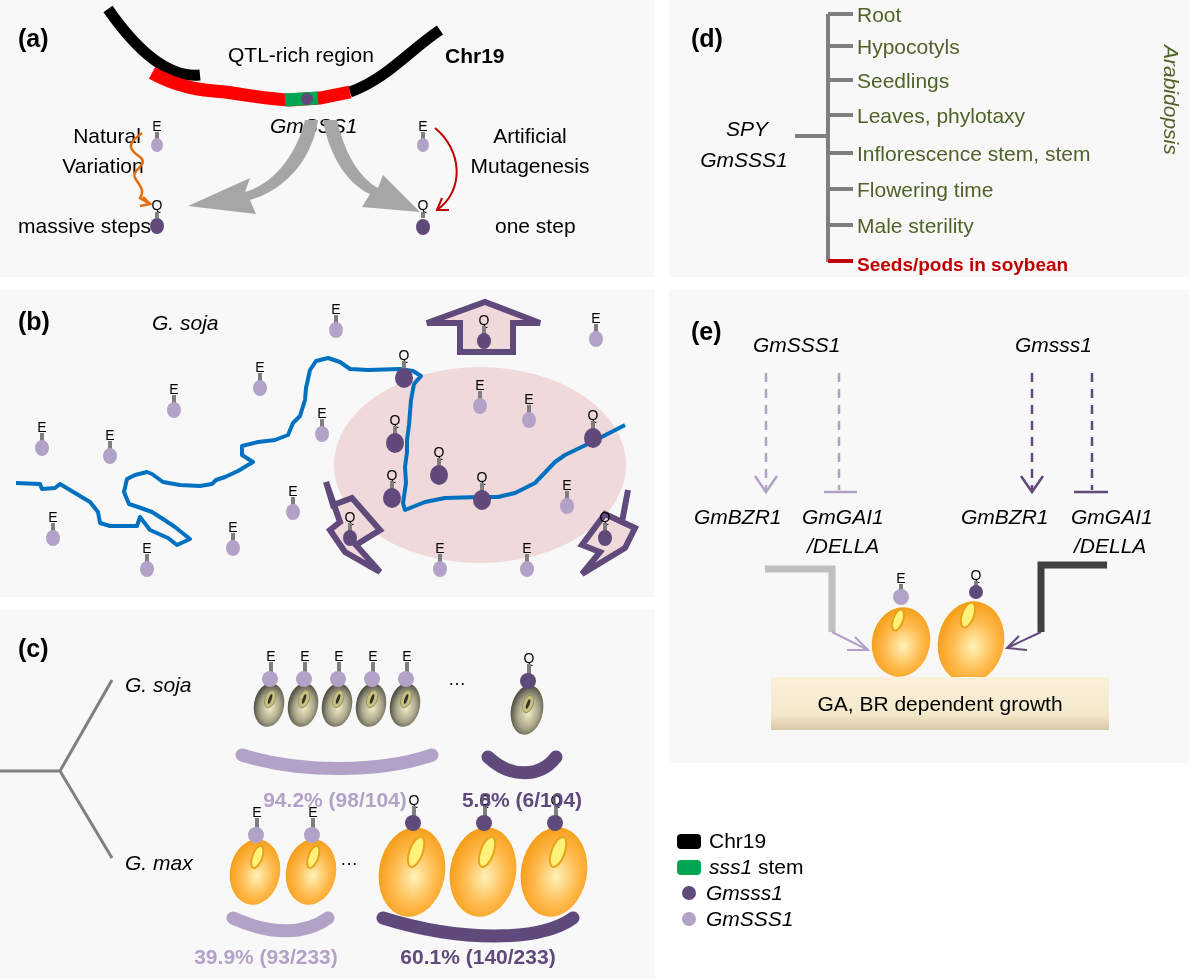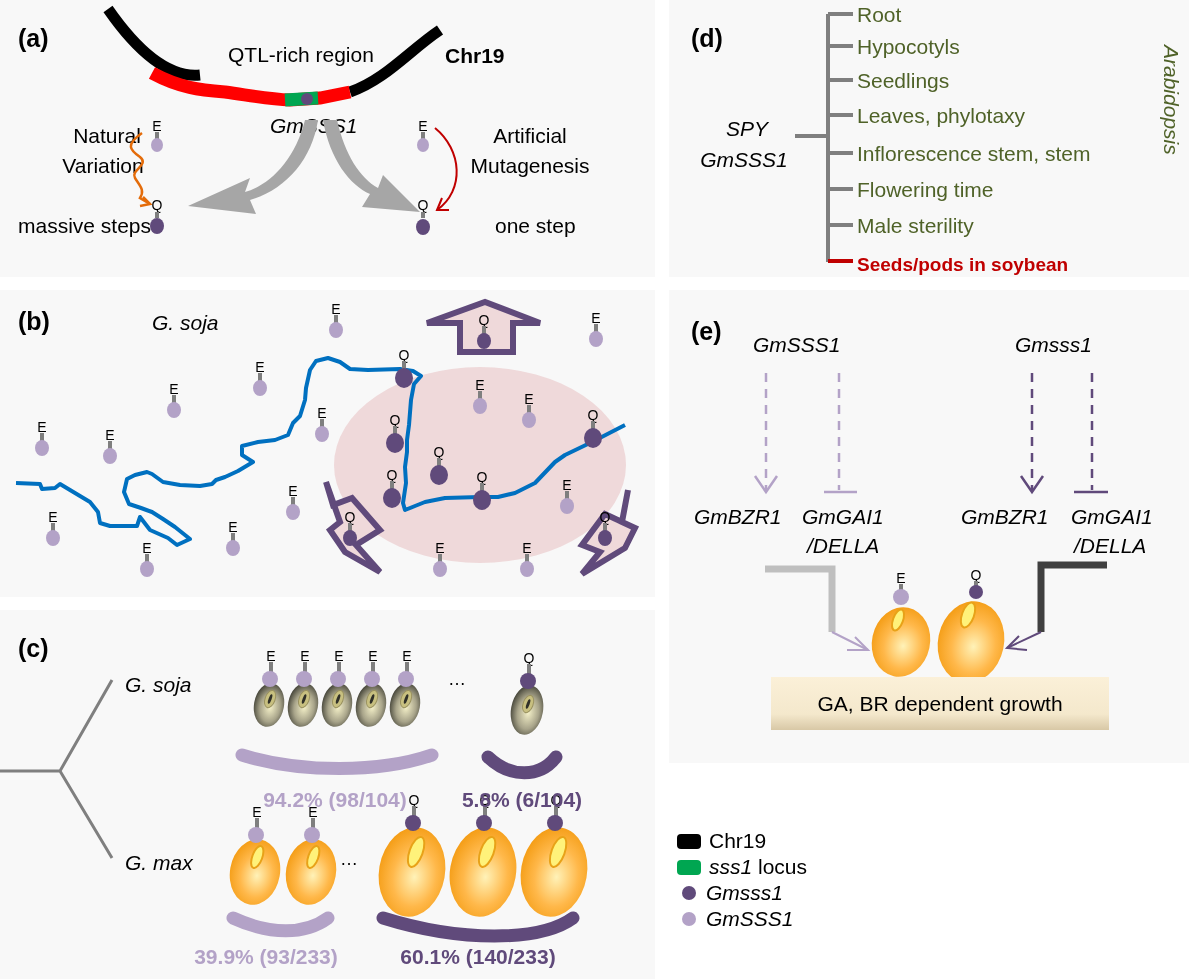--- a/index.html
+++ b/index.html
@@ -440,21 +440,21 @@
 </div>
 
 <div class="legend">
   <div class="legend-row">
     <span class="sw" style="background:#000"></span>
     <span>Chr19</span>
   </div>
   <div class="legend-row">
     <span class="sw" style="background:#00a651"></span>
     <span class="ital">sss1</span>
-      <span style="white-space:pre"> locus</span>
+      <span style="white-space:pre"> stem</span>
   </div>
   <div class="legend-row">
     <span class="dot" style="background:#604a7b"></span>
     <span class="ital">Gmsss1</span>
   </div>
   <div class="legend-row">
     <span class="dot" style="background:#b3a2c7"></span>
     <span class="ital">GmSSS1</span>
   </div>
 </div>

